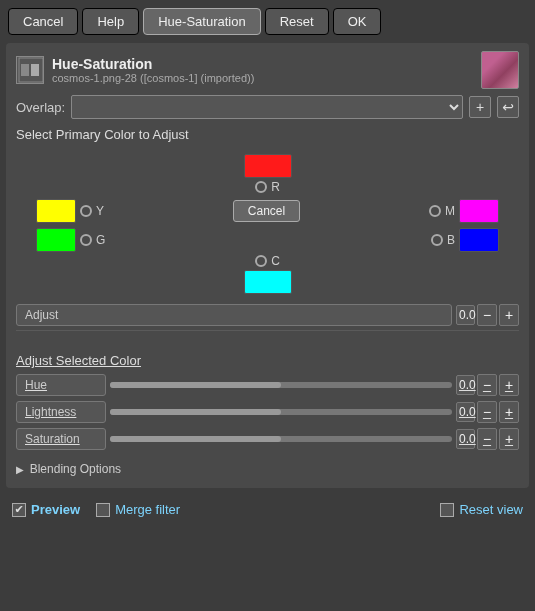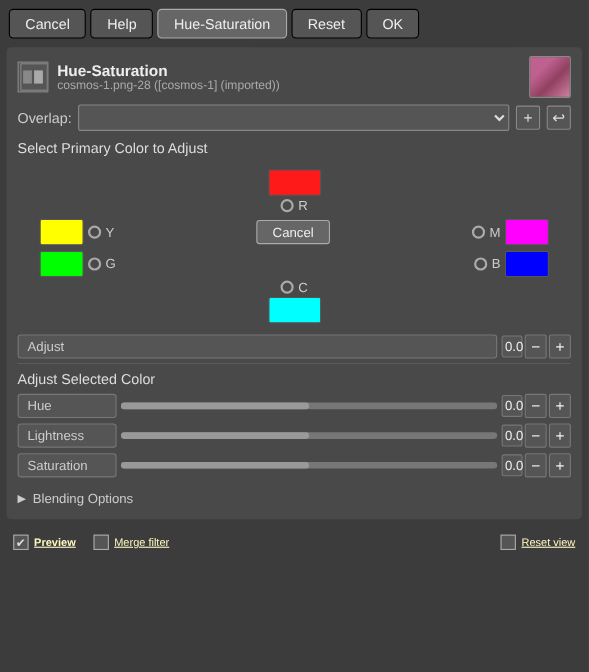--- a/index.html
+++ b/index.html
@@ -216,21 +216,22 @@
       display: flex;
       align-items: center;
       justify-content: center;
       cursor: pointer;
       border-radius: 2px;
       font-size: 14px;
       line-height: 1;
     }
 
     .adjust-section {
-      margin-top: 6px;
+      margin-top: 22px;
+      text-decoration: underline;
     }
 
     .adjust-title {
       font-size: 13px;
       color: #ddd;
       margin-bottom: 6px;
     }
 
     .slider-row {
       display: flex;
@@ -314,23 +315,22 @@
       align-items: center;
       justify-content: center;
       font-size: 11px;
     }
 
     .checkbox-checked {
       background: #555;
     }
 
     .checkbox-label {
-      font-size: 10px;
-      color: #fef9c3;
-      text-decoration: underline;
+      font-size: 13px;
+      color: #7dd3fc;
     }
 
     .preview-label {
       font-weight: bold;
     }
 
     .divider-line {
       height: 1px;
       background: #5a5a5a;
       margin: 4px 0;

